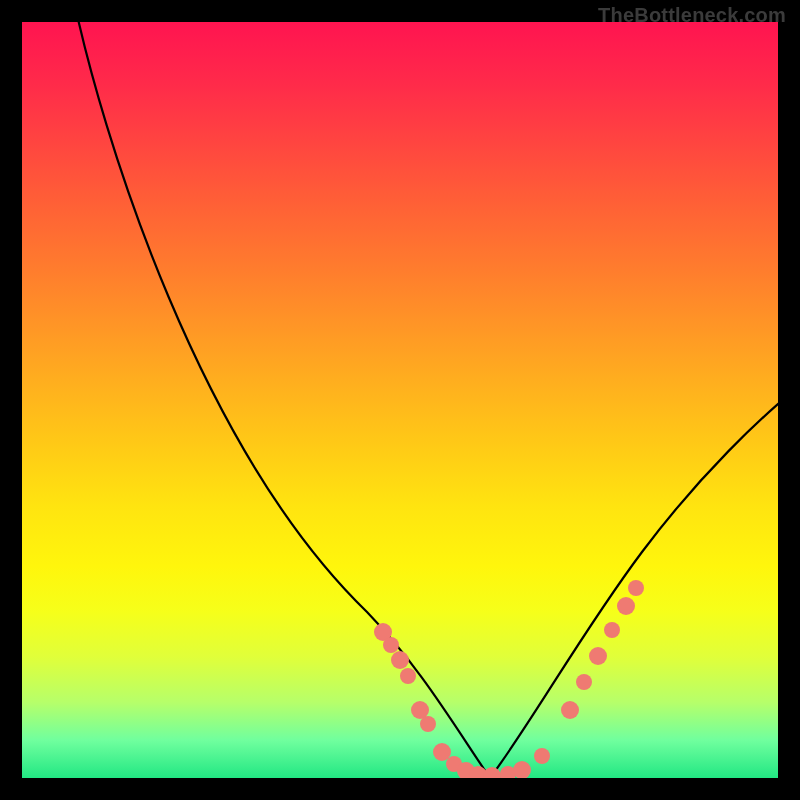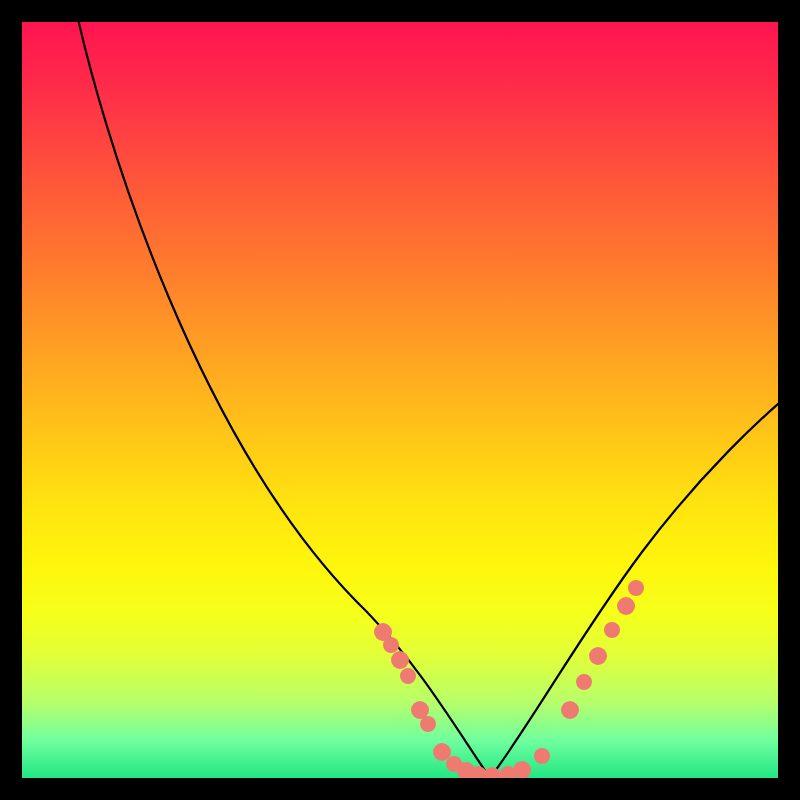--- a/index.html
+++ b/index.html
@@ -23,20 +23,21 @@
   #70ff9e 95%,
   #22e783 100%)}
 svg{position:absolute;inset:0}
 .curve{fill:none;stroke:#000;stroke-width:2.2}
 .dot{fill:#ef7a72}
 </style>
 </head>
 <body>
 
 <div class="stage">
+  <div class="watermark">TheBottleneck.com</div>
   <div class="plot">
     <div class="grad"></div>
     <svg viewBox="0 0 756 756">
       <path class="curve" d="M48 -40 C 80 120, 180 430, 345 590 C 398 645, 430 700, 468 756"></path>
       <path class="curve" d="M468 756 C 510 700, 560 610, 620 530 C 680 450, 740 395, 770 370"></path>
       <g id="pts">
           <circle cx="361" cy="610" r="9" class="dot"></circle>
           <circle cx="369" cy="623" r="8" class="dot"></circle>
           <circle cx="378" cy="638" r="9" class="dot"></circle>
           <circle cx="386" cy="654" r="8" class="dot"></circle>

